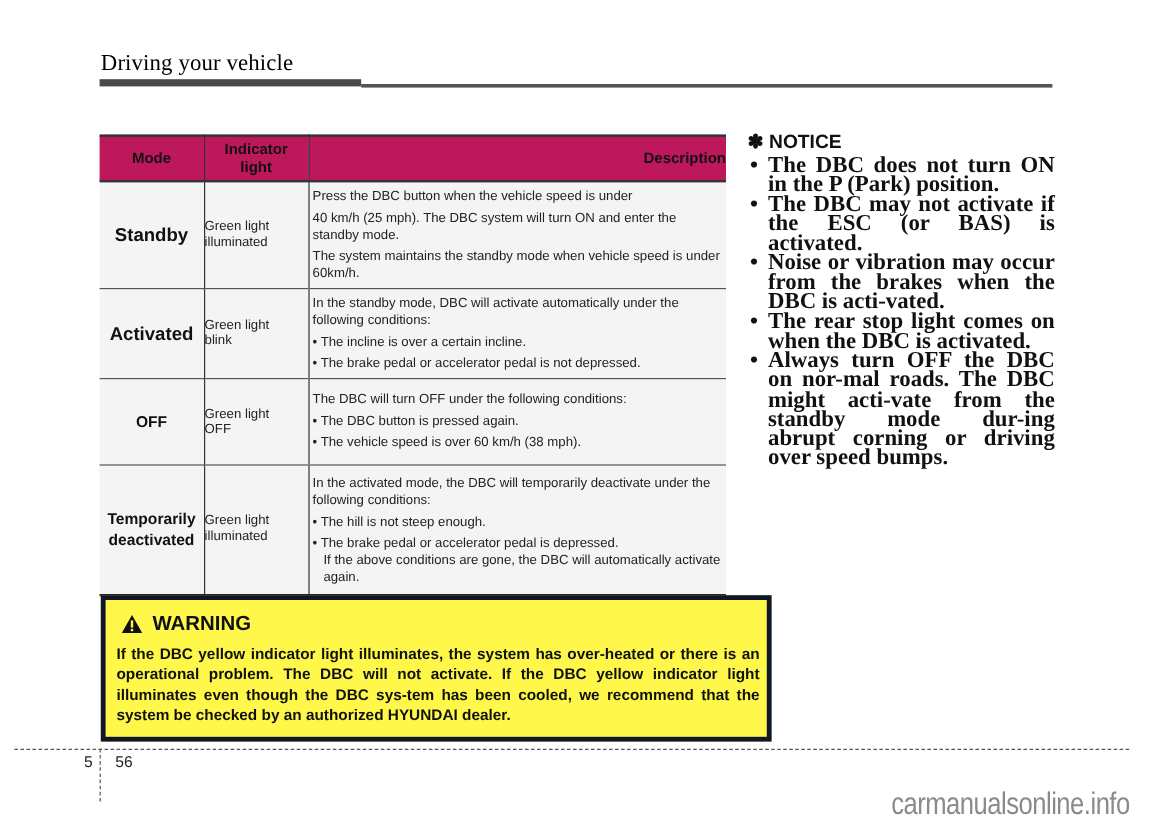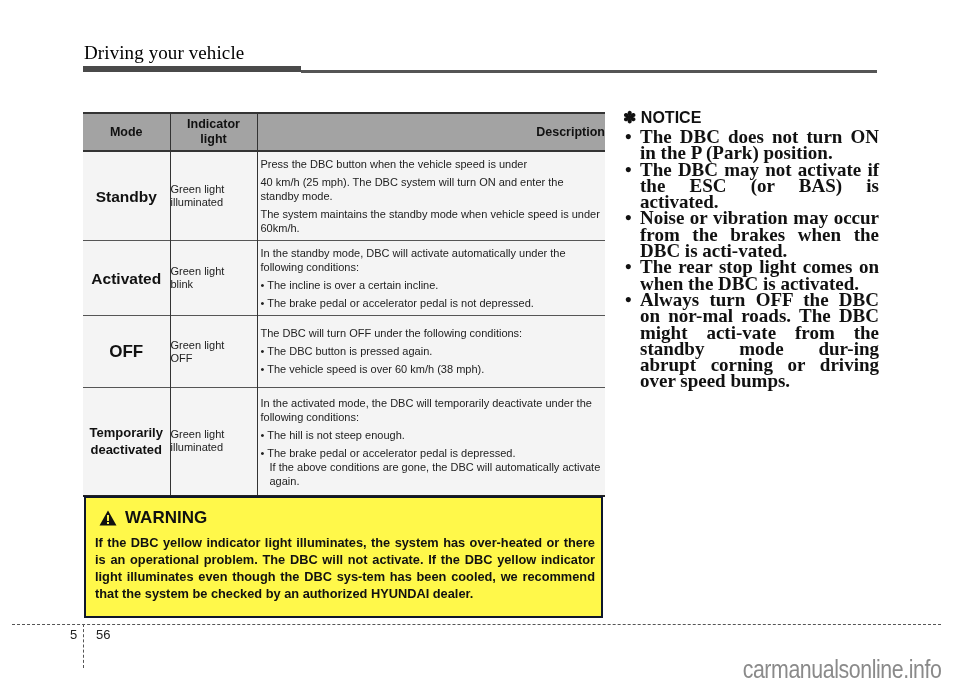--- a/index.html
+++ b/index.html
@@ -6,37 +6,37 @@
   body { width: 960px; height: 689px; position: relative; overflow: hidden; font-family: "Liberation Sans", sans-serif; color: #111; }
 
   .section-title { position: absolute; left: 84px; top: 42px; font-family: "Liberation Serif", serif; font-size: 19px; color: #000000; letter-spacing: 0.1px; }
   .title-bar-thick { position: absolute; left: 83px; top: 66px; width: 218px; height: 6px; background: #4a4a4a; }
   .title-bar-thin { position: absolute; left: 301px; top: 70px; width: 576px; height: 3px; background: #555; }
 
   
   .dbc-table { position: absolute; left: 83px; top: 112px; width: 522px; border-collapse: collapse; table-layout: fixed; }
   .dbc-table th, .dbc-table td { border-left: 1px solid #333; border-right: 0; padding: 0; }
   .dbc-table th:first-child, .dbc-table td:first-child { border-left: 0; }
-  .dbc-table thead tr { background: #a3a3a3; border-top: 2px solid #333; border-bottom: 2px solid #333; border-radius: 10px; }
+  .dbc-table thead tr { background: #be185d; border-top: 2px solid #333; border-bottom: 2px solid #333; border-radius: 10px; }
   .dbc-table thead th { font-size: 12.5px; font-weight: bold; height: 36px; text-align: center; line-height: 15px; }
   .dbc-table thead th.desc { text-align: right; }
   .dbc-table tbody tr { background: #f4f4f4; border-bottom: 1px solid #555; }
   .dbc-table tbody tr:last-child { border-bottom: 2px solid #222; }
-  .mode-cell { text-align: center; font-weight: bold; font-size: 17px; line-height: 17px; }
+  .mode-cell { text-align: center; font-weight: bold; font-size: 13px; line-height: 17px; }
   .mode-cell.big { font-size: 15.5px; }
   .mode-cell.small { font-size: 13px; }
   .ind-cell { text-align: left; font-size: 11px; line-height: 13px; color: #222; }
   .desc-cell { font-size: 11px; line-height: 14px; color: #222; padding: 5px 3px 5px 3px !important; vertical-align: top; }
   .desc-cell p { margin: 0 0 4px 0; }
   .desc-cell p:last-child { margin-bottom: 0; }
   .desc-cell .bullet { padding-left: 0; }
   .desc-cell .cont { padding-left: 9px; margin-top: -3px; }
 
   
-  .warning-box { position: absolute; left: 84px; top: 496px; width: 519px; height: 122px; background: #fff84a; border: 2px solid #0f172a; box-sizing: border-box; padding: 8px 6px 6px 9px; }
+  .warning-box { position: absolute; left: 84px; top: 496px; width: 559px; height: 122px; background: #fff84a; border: 4px solid #0f172a; box-sizing: border-box; padding: 8px 6px 6px 9px; }
   .warning-head { display: flex; align-items: center; font-weight: bold; font-size: 17px; margin: 2px 0 6px 4px; }
   .warning-head svg { margin-right: 8px; }
   .warning-body { font-weight: bold; font-size: 12.8px; line-height: 17px; text-align: justify; color: #111; }
 
   
   .notice { position: absolute; left: 623px; top: 108px; width: 256px; }
   .notice-head { font-weight: bold; font-size: 16px; margin-bottom: 2px; }
   .notice-list { list-style: none; margin: 0; padding: 0; font-family: "Liberation Serif", serif; font-weight: bold; font-size: 19px; line-height: 16.3px; }
   .notice-list li { position: relative; padding-left: 17px; text-align: justify; margin-bottom: 0px; }
   .notice-list li::before { content: "•"; position: absolute; left: 2px; top: 0; }

